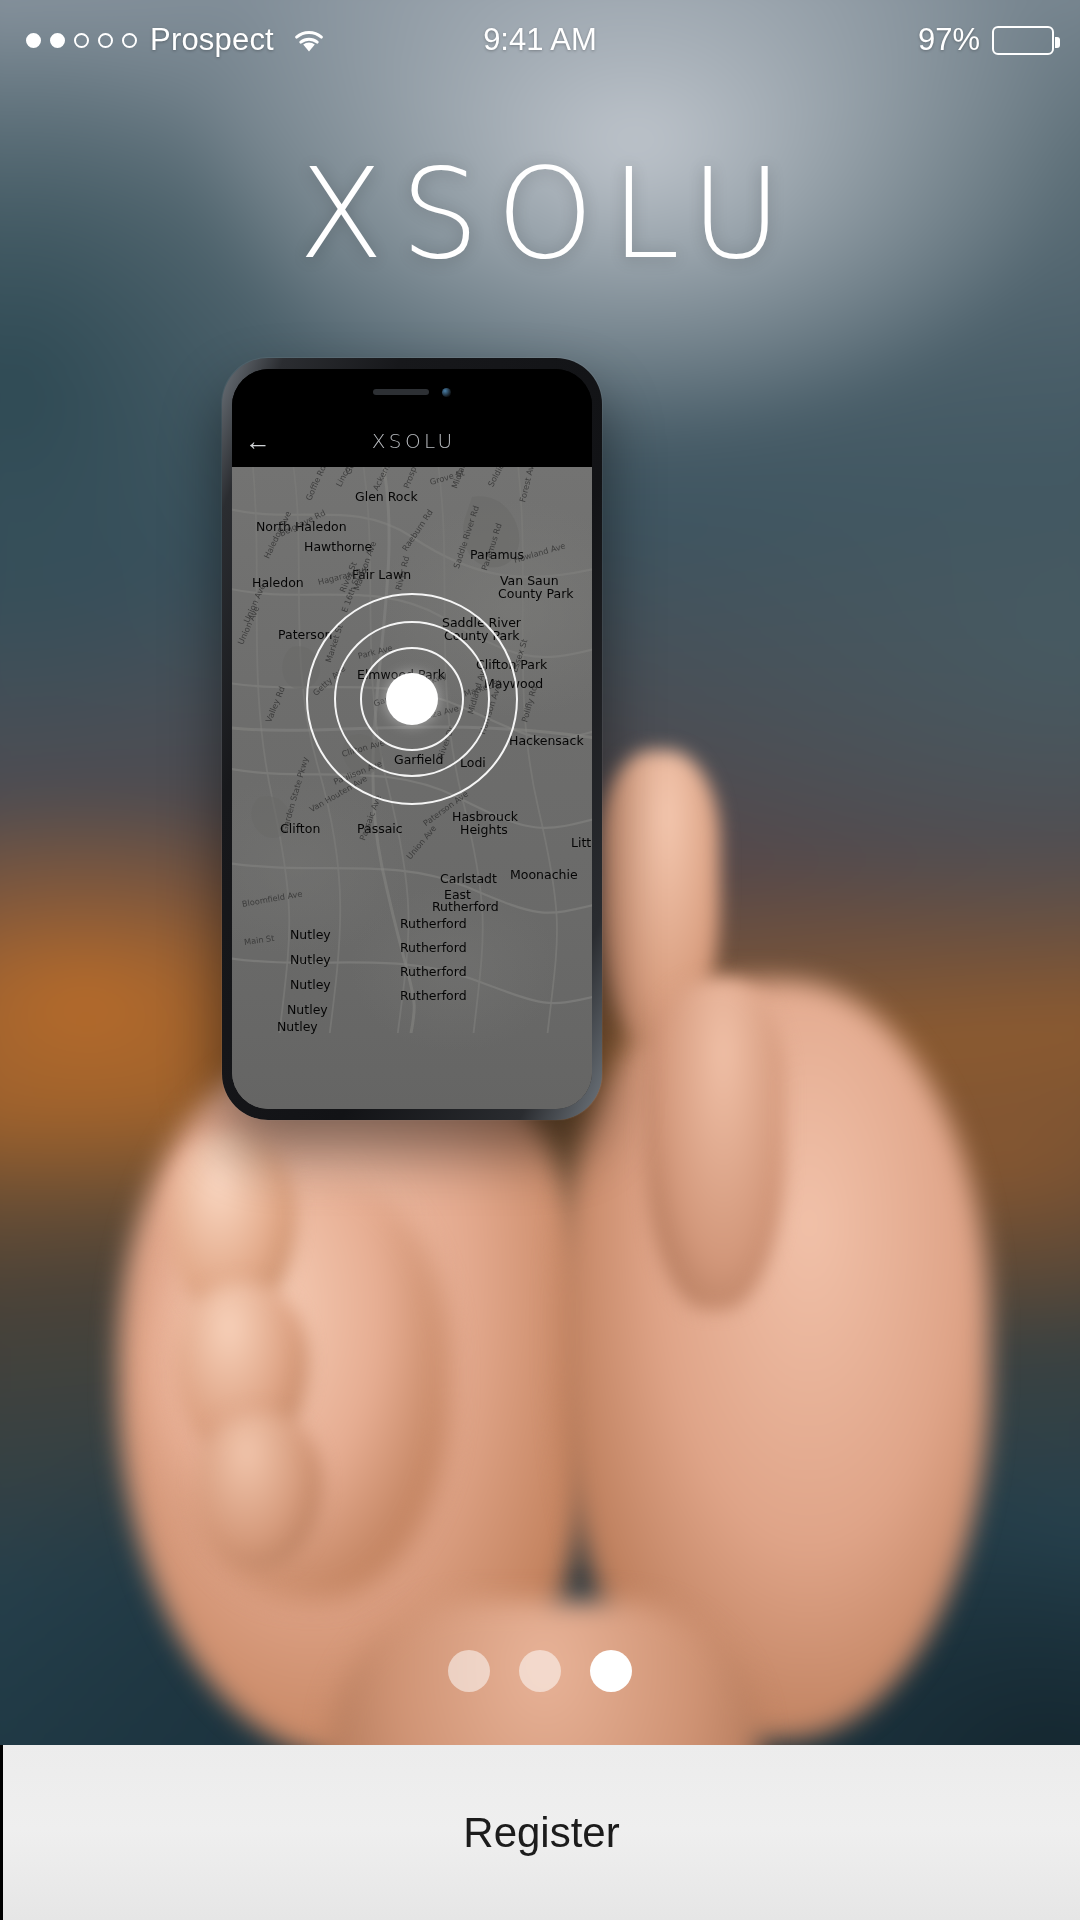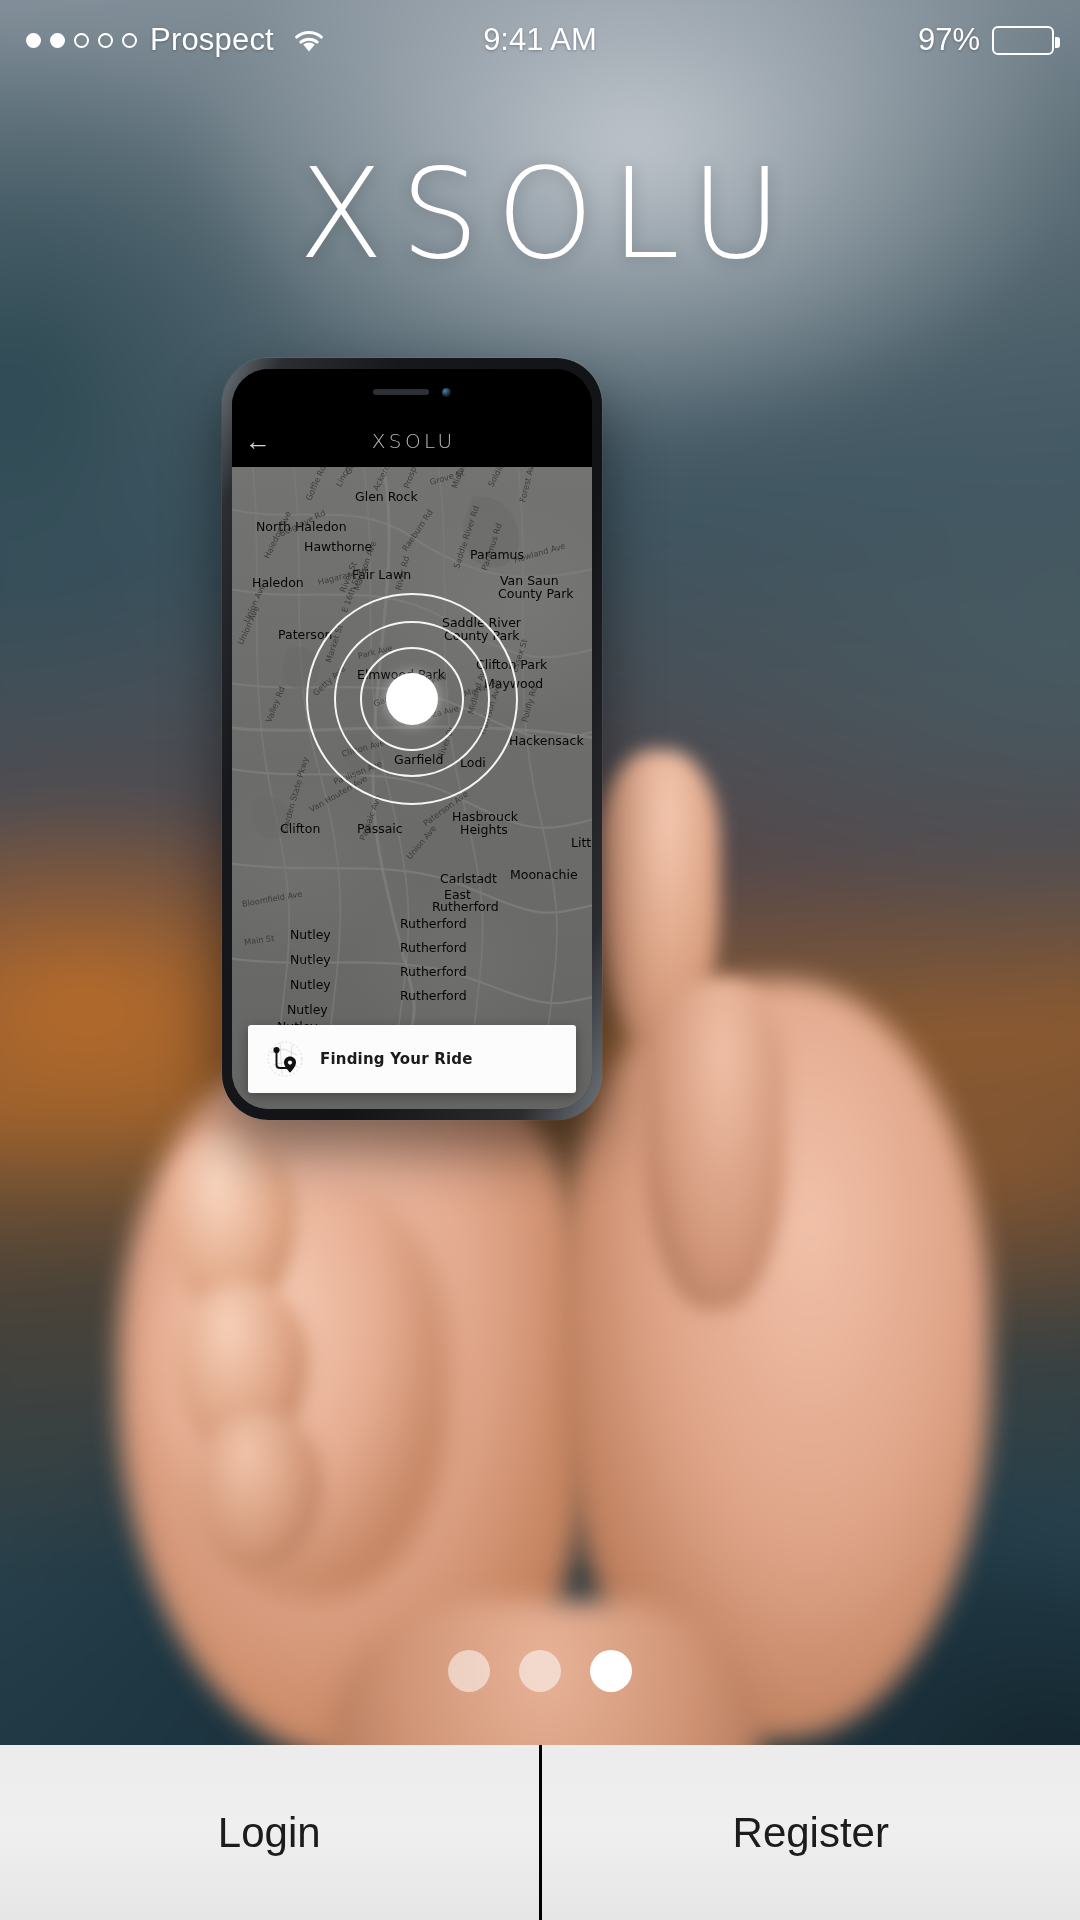--- a/index.html
+++ b/index.html
@@ -354,44 +354,25 @@
           <div class="lbl st" style="left: 12px; top: 470px; transform: rotate(-8deg);">Main St</div>
         </div>
 
       <div class="radar">
         <span class="ring r1"></span>
         <span class="ring r2"></span>
         <span class="ring r3"></span>
         <span class="pulse"></span>
       </div>
 
-      <div class="ridecard">
-        <span class="routeicon">
-          <svg viewBox="0 0 42 42" width="42" height="42">
-            <circle cx="21" cy="21" r="17" fill="none" stroke="#d2d2d2" stroke-width=".8" stroke-dasharray="2 2"></circle>
-            <g stroke="#cfcfcf" stroke-width=".7" fill="none">
-              <path d="M7 15 L20 11 L33 17"></path>
-              <path d="M9 27 L22 24 L34 29"></path>
-              <path d="M16 5 L18 36"></path>
-              <path d="M28 7 L26 35"></path>
-            </g>
-            <path d="M12.5 12.5 L12.5 27 Q12.5 30 16 30 L25 30" stroke="#111" stroke-width="1.9" fill="none" stroke-linecap="round"></path>
-            <circle cx="12.5" cy="12" r="3.1" fill="#111"></circle>
-            <path d="M27.5 17.5 c3.3 0 6 2.6 6 5.9 0 4.3-6 10.1-6 10.1 s-6-5.8-6-10.1c0-3.3 2.7-5.9 6-5.9z" fill="#111" transform="translate(-1.5,1)"></path>
-            <circle cx="26" cy="24.6" r="2.1" fill="#fcfcfc"></circle>
-          </svg>
-        </span>
-        <span class="ridetext">Finding Your Ride</span>
-      </div>
     </div>
   </div>
 </div>
 
 <div id="dots">
     <span class="dot"></span>
     <span class="dot"></span>
     <span class="dot active"></span>
   </div>
 
 <div id="bottombar">
-  <div class="btm">Login</div>
   <div class="btm right">Register</div>
 </div>
 
 </body></html>

